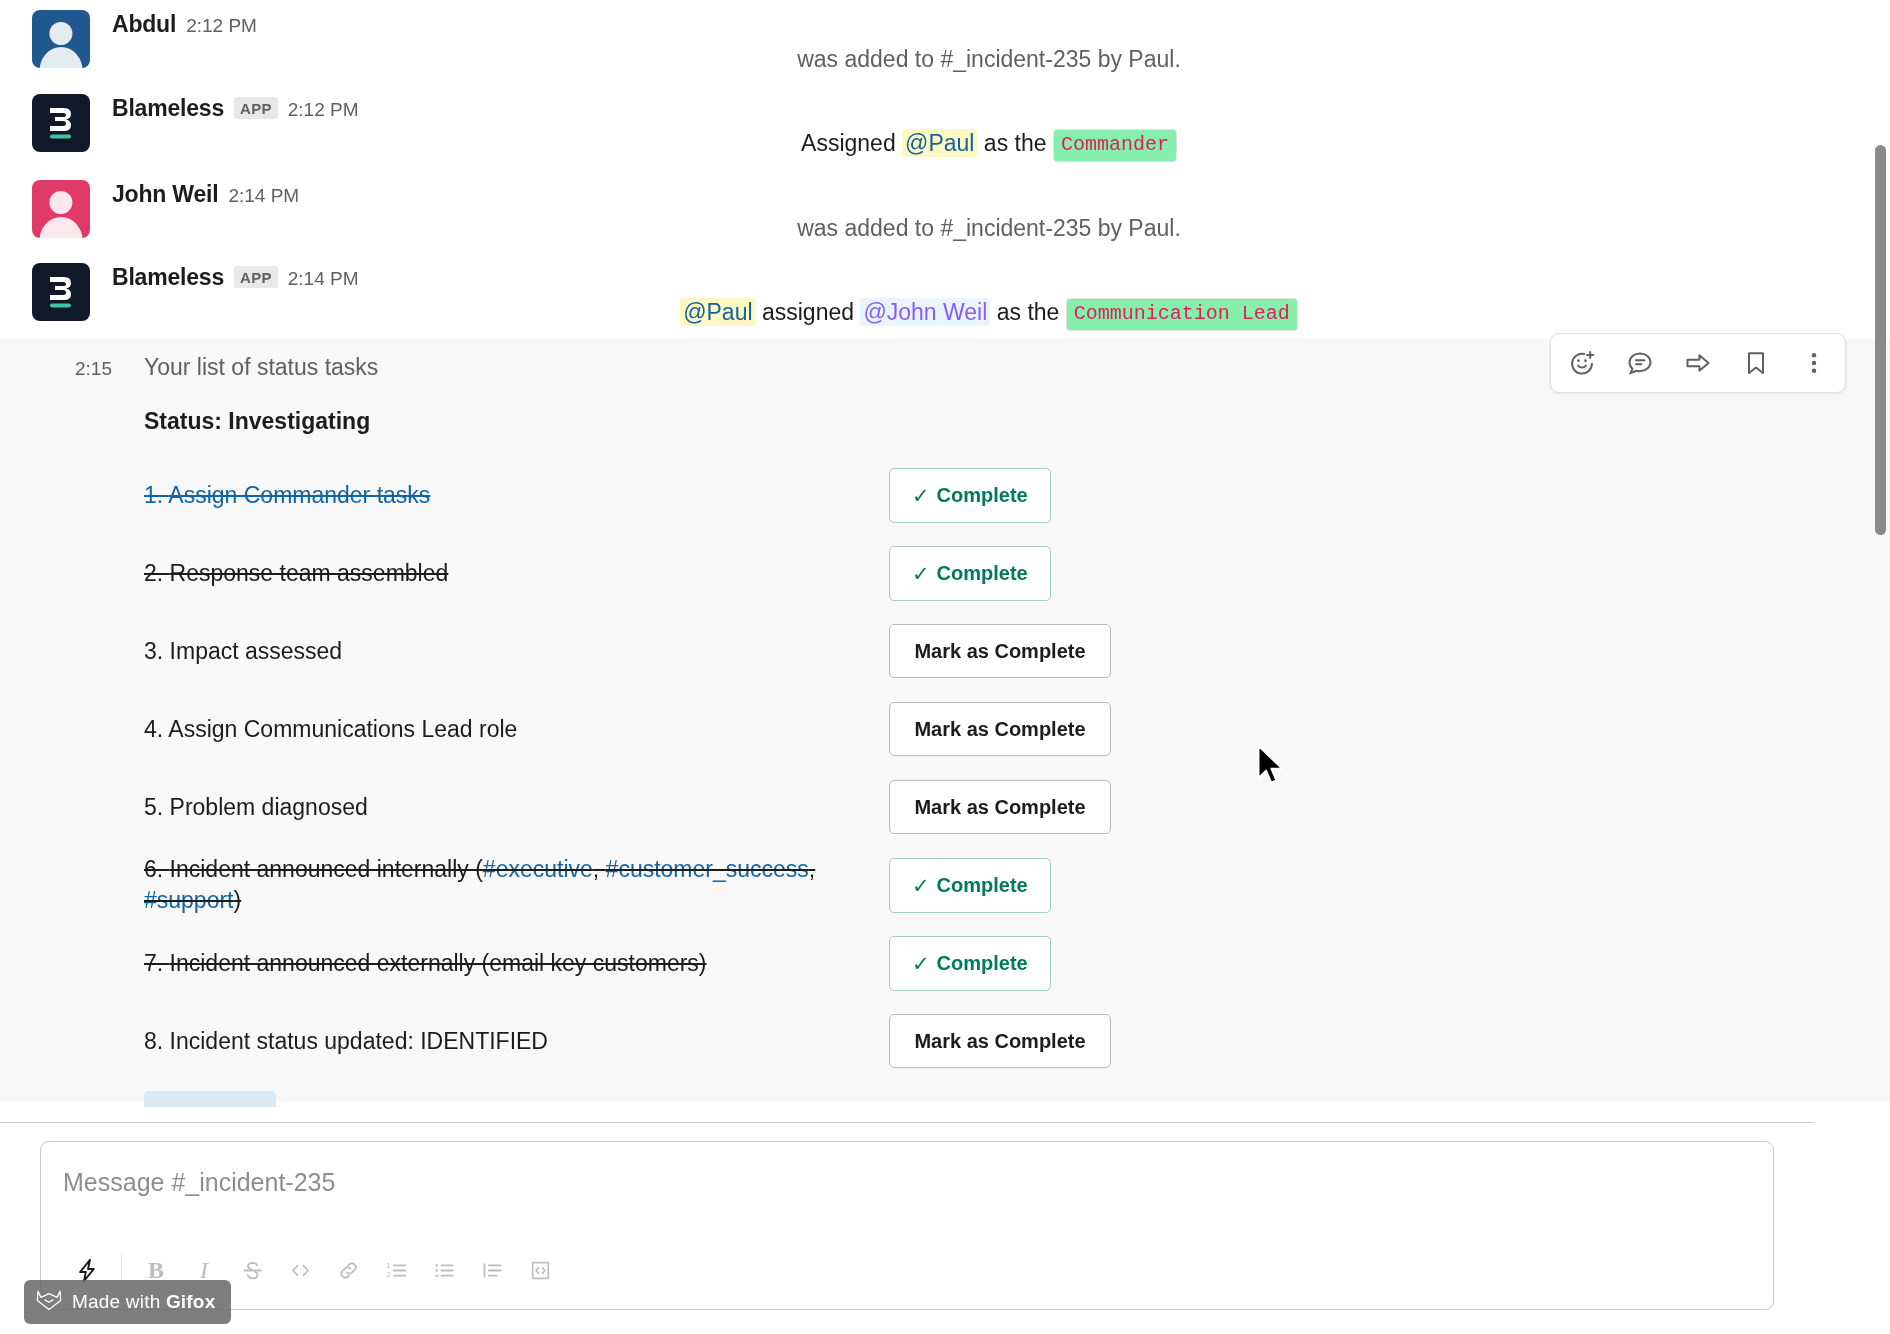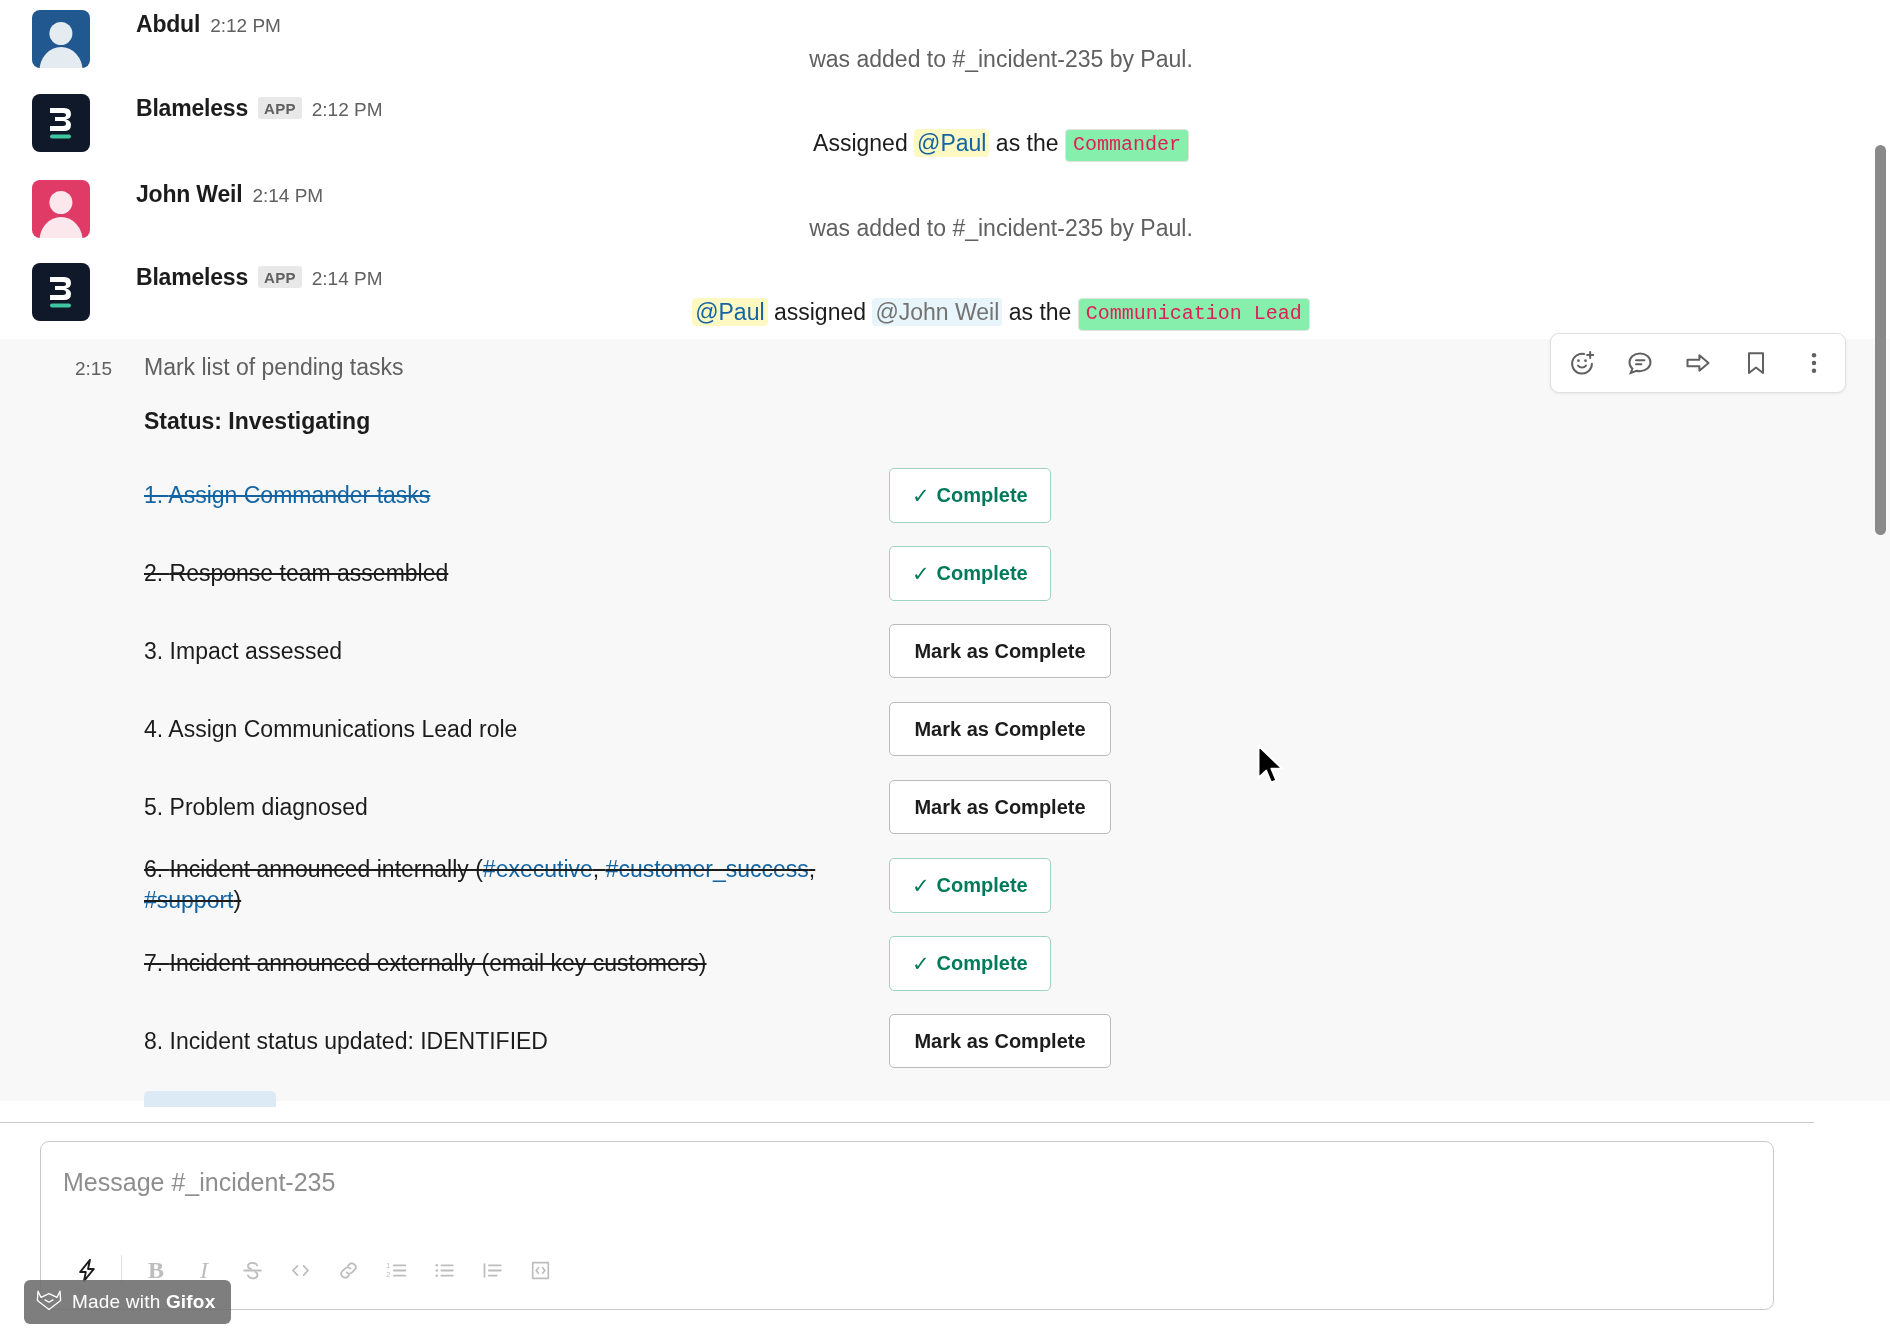--- a/index.html
+++ b/index.html
@@ -28,21 +28,20 @@
     width: 1890px;
     height: 1122px;
     overflow: hidden;
     background: #ffffff;
   }
 
   .msg {
     position: relative;
     display: flex;
     padding: 10px 24px 8px 32px;
-    gap: 24px;
   }
 
   .avatar {
     flex: 0 0 auto;
     width: 58px;
     height: 58px;
     border-radius: 8px;
     margin-right: 22px;
     position: relative;
     overflow: hidden;
@@ -115,21 +114,21 @@
     text-align: center;
   }
   .msg-text.system { color: #616061; }
 
   .mention {
     border-radius: 4px;
     padding: 1px 3px;
     font-weight: 500;
   }
   .mention.self { background: #fef9c3; color: #1264a3; }
-  .mention.other { background: #e8f5fa; color: #737373; }
+  .mention.other { background: #e8f5fa; color: #8b5cf6; }
 
   .code-tag {
     display: inline-block;
     background: #86efac;
     border: 1px solid #e2e2e2;
     border-radius: 4px;
     color: #e01e5a;
     font-family: "Liberation Mono", "DejaVu Sans Mono", monospace;
     font-size: 20px;
     padding: 1px 7px 2px;
@@ -447,21 +446,21 @@
           <span class="mention other">@John Weil</span>
           <span>as the</span>
           <span class="code-tag">Communication Lead</span>
         </div>
       </div>
     </div>
 
     <div class="msg-hover">
       <div class="compact-head">
         <span class="compact-time">2:15</span>
-        <span class="compact-text">Mark list of pending tasks</span>
+        <span class="compact-text">Your list of status tasks</span>
       </div>
 
       <div class="task-block">
         <div class="status-line">Status: Investigating</div>
         <div id="task-rows">
             <div class="task-row">
               <div class="task-label done link"><span>1. </span><span>Assign Commander tasks</span></div>
               <div class="btn btn-complete">
                 <span class="check">✓</span>
                 <span>Complete</span>

